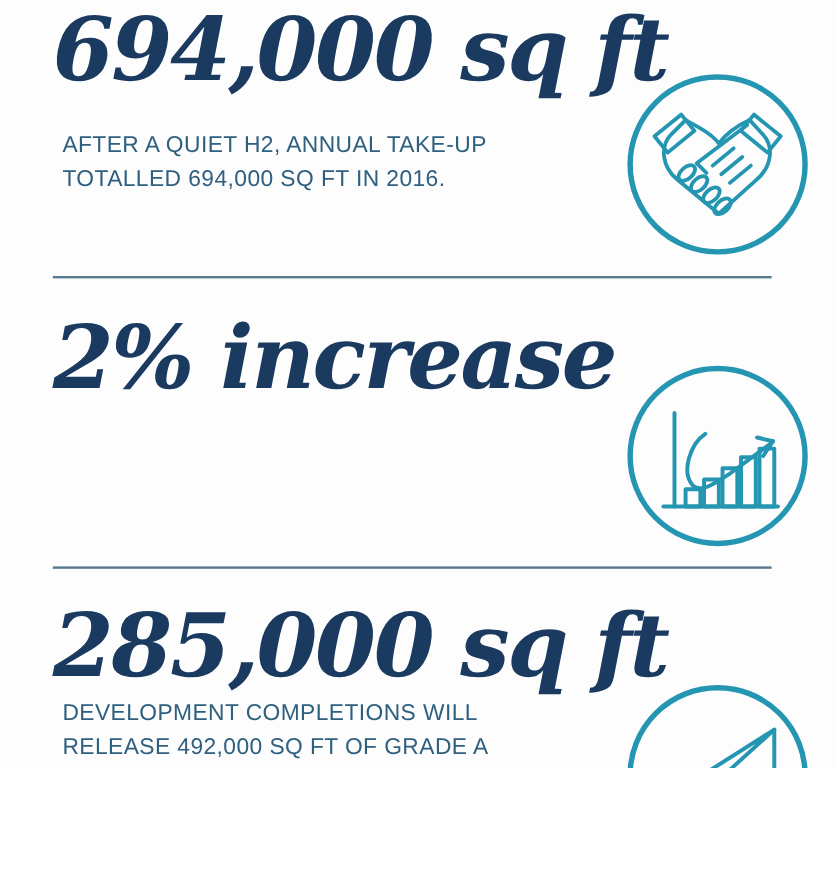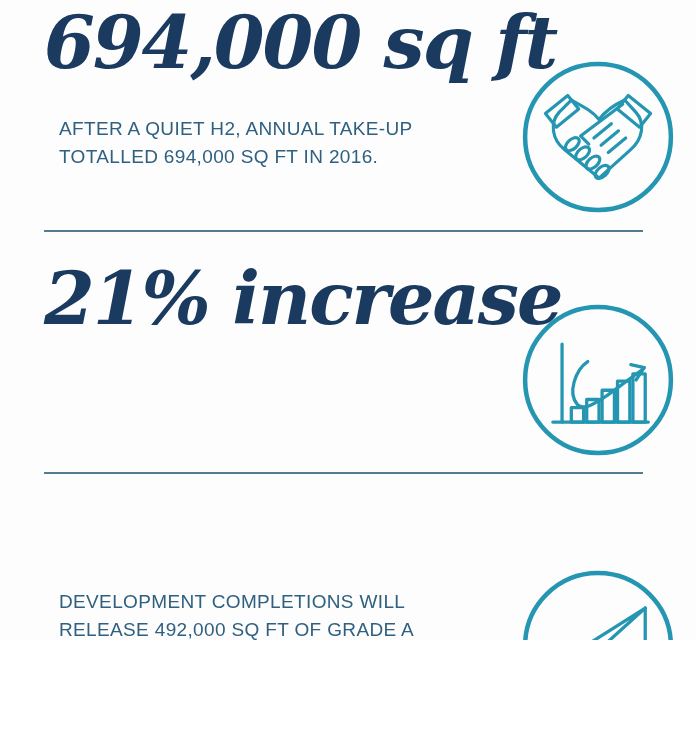--- a/index.html
+++ b/index.html
@@ -13,21 +13,21 @@
   .headline{
     position:absolute;left:44px;margin:0;
     font-family:"DejaVu Serif",serif;
     font-style:italic;font-weight:700;
     font-size:73px;line-height:73px;letter-spacing:-2px;
     color:var(--headline);
     white-space:nowrap;
   }
   .h1{top:6px}.h2{top:262px}.h3{top:502px}
   .body-text{
-    position:absolute;left:51px;margin:8px;
+    position:absolute;left:51px;margin:1px;
     font-size:19px;line-height:27.5px;letter-spacing:.35px;
     color:var(--body);
     white-space:pre-line;
   }
   .b1{top:107px}.b2{top:344px}.b3{top:580px}
   .divider{
     position:absolute;left:44px;width:599px;height:2px;
     margin:0;border:0;background:var(--divider);
   }
   .d1{top:230px}.d2{top:472px}
@@ -61,41 +61,42 @@
         <ellipse rx="8" ry="4.6" transform="translate(50,82) rotate(-42)"></ellipse>
         <ellipse rx="8" ry="4.6" transform="translate(60,91) rotate(-42)"></ellipse>
         <ellipse rx="8" ry="4.6" transform="translate(70,100) rotate(-42)"></ellipse>
         <ellipse rx="8" ry="4.6" transform="translate(79,109) rotate(-42)"></ellipse>
       </g>
     </svg>
   </div>
 
   <hr class="divider d1">
 
-  <h1 class="headline h2">21% increase</h1>
+  <h1 class="headline h2">2% increase</h1>
   <div class="icon-circle c2">
     <svg viewBox="0 0 150 150" fill="none" stroke="currentColor" stroke-linecap="round" stroke-linejoin="round">
       <circle cx="75" cy="75" r="71" stroke-width="4.4"></circle>
       <g stroke-width="3.2">
         <path d="M40,40 V116"></path>
         <path d="M31,116 H124"></path>
         <rect x="49" y="102" width="12" height="14"></rect>
         <rect x="64" y="94" width="12" height="22"></rect>
         <rect x="79" y="85" width="12" height="31"></rect>
         <rect x="94" y="76" width="12" height="40"></rect>
         <rect x="109" y="69" width="12" height="47"></rect>
         <path d="M65,57 C53,65 45,88 55,99 C61,105 72,98 84,90 L118,65"></path>
         <path d="M120,63 L107,60"></path>
         <path d="M120,63 L112,75"></path>
       </g>
     </svg>
   </div>
 
   <hr class="divider d2">
 
+  <h1 class="headline h3">285,000 sq ft</h1>
   <p class="body-text b3">DEVELOPMENT COMPLETIONS WILL
 RELEASE 492,000 SQ FT OF GRADE A
 SPACE TO THE MARKET OVER THE
 NEXT TWO YEARS.</p>
   <div class="icon-circle c3">
     <svg viewBox="0 0 150 150" fill="none" stroke="currentColor" stroke-linecap="round" stroke-linejoin="round">
       <circle cx="75" cy="75" r="71" stroke-width="4.4"></circle>
       <g stroke-width="3.2">
         <path d="M42,88 L121,38 L58,95 Z"></path>
         <path d="M42,88 L53,96 L46,106 L36,96 Z"></path>

